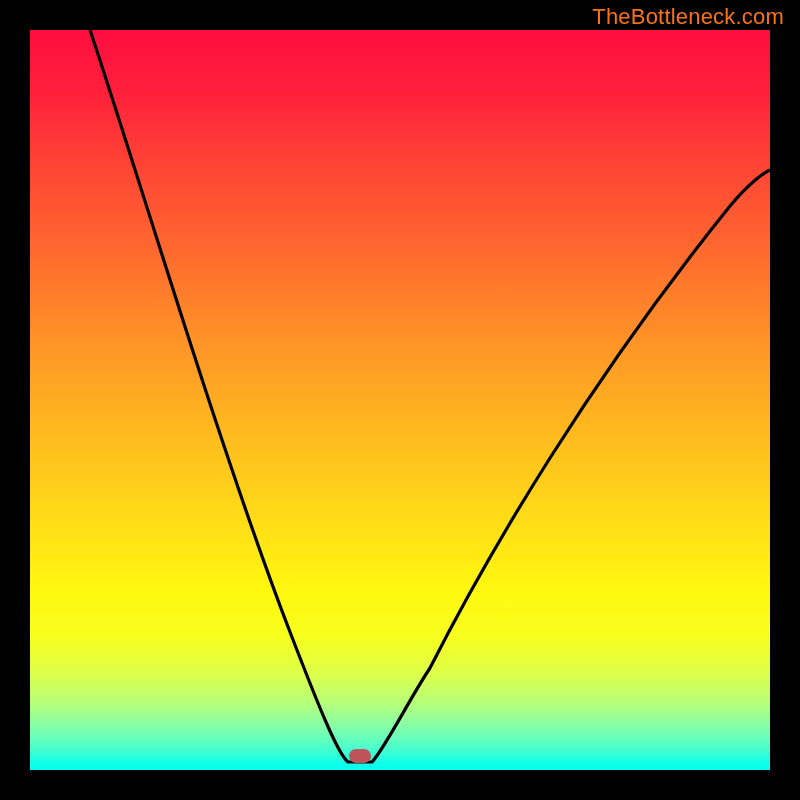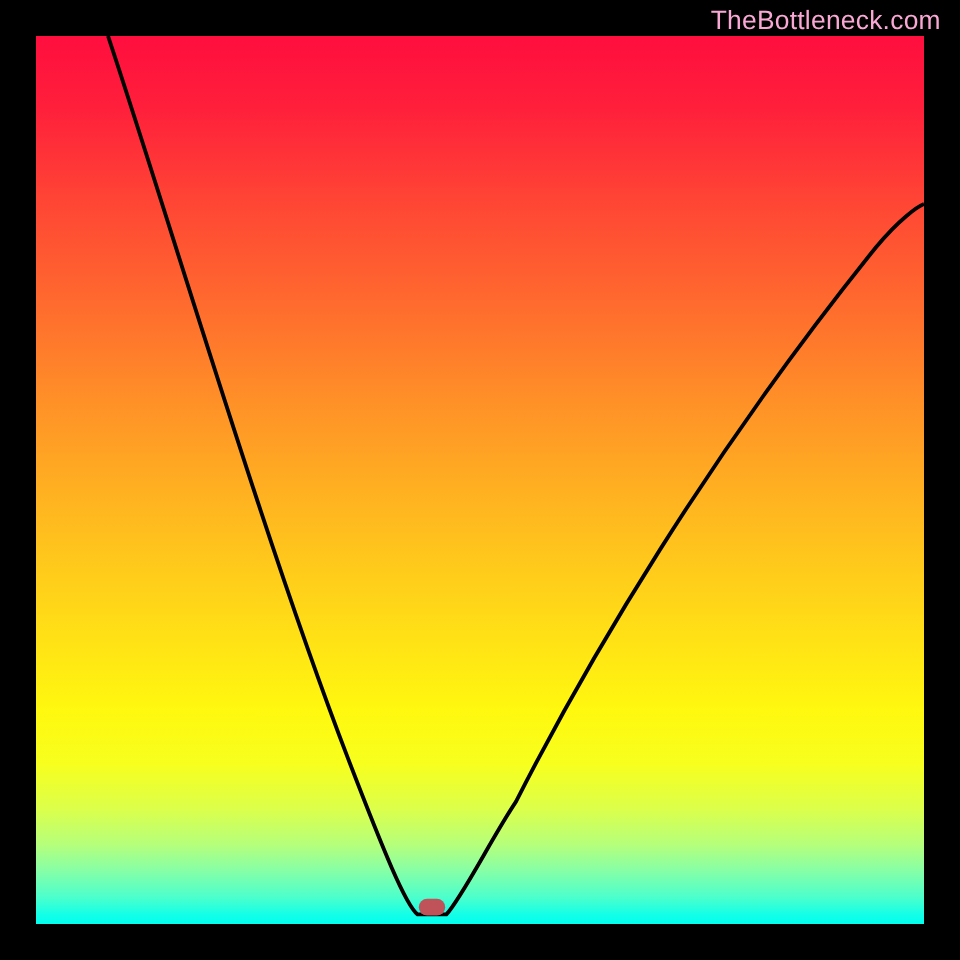--- a/index.html
+++ b/index.html
@@ -41,21 +41,21 @@
       #12ffe8 99%,
       #00ffee 100%
     );
   }
   .watermark {
     position: absolute;
     top: 4px;
     right: 16px;
     font-family: Arial, Helvetica, sans-serif;
     font-size: 22px;
-    color: #f9a8d4;
+    color: #f97316;
     letter-spacing: 0.2px;
   }
   svg.curve {
     position: absolute;
     left: 0;
     top: 0;
     width: 740px;
     height: 740px;
   }
   .marker {

